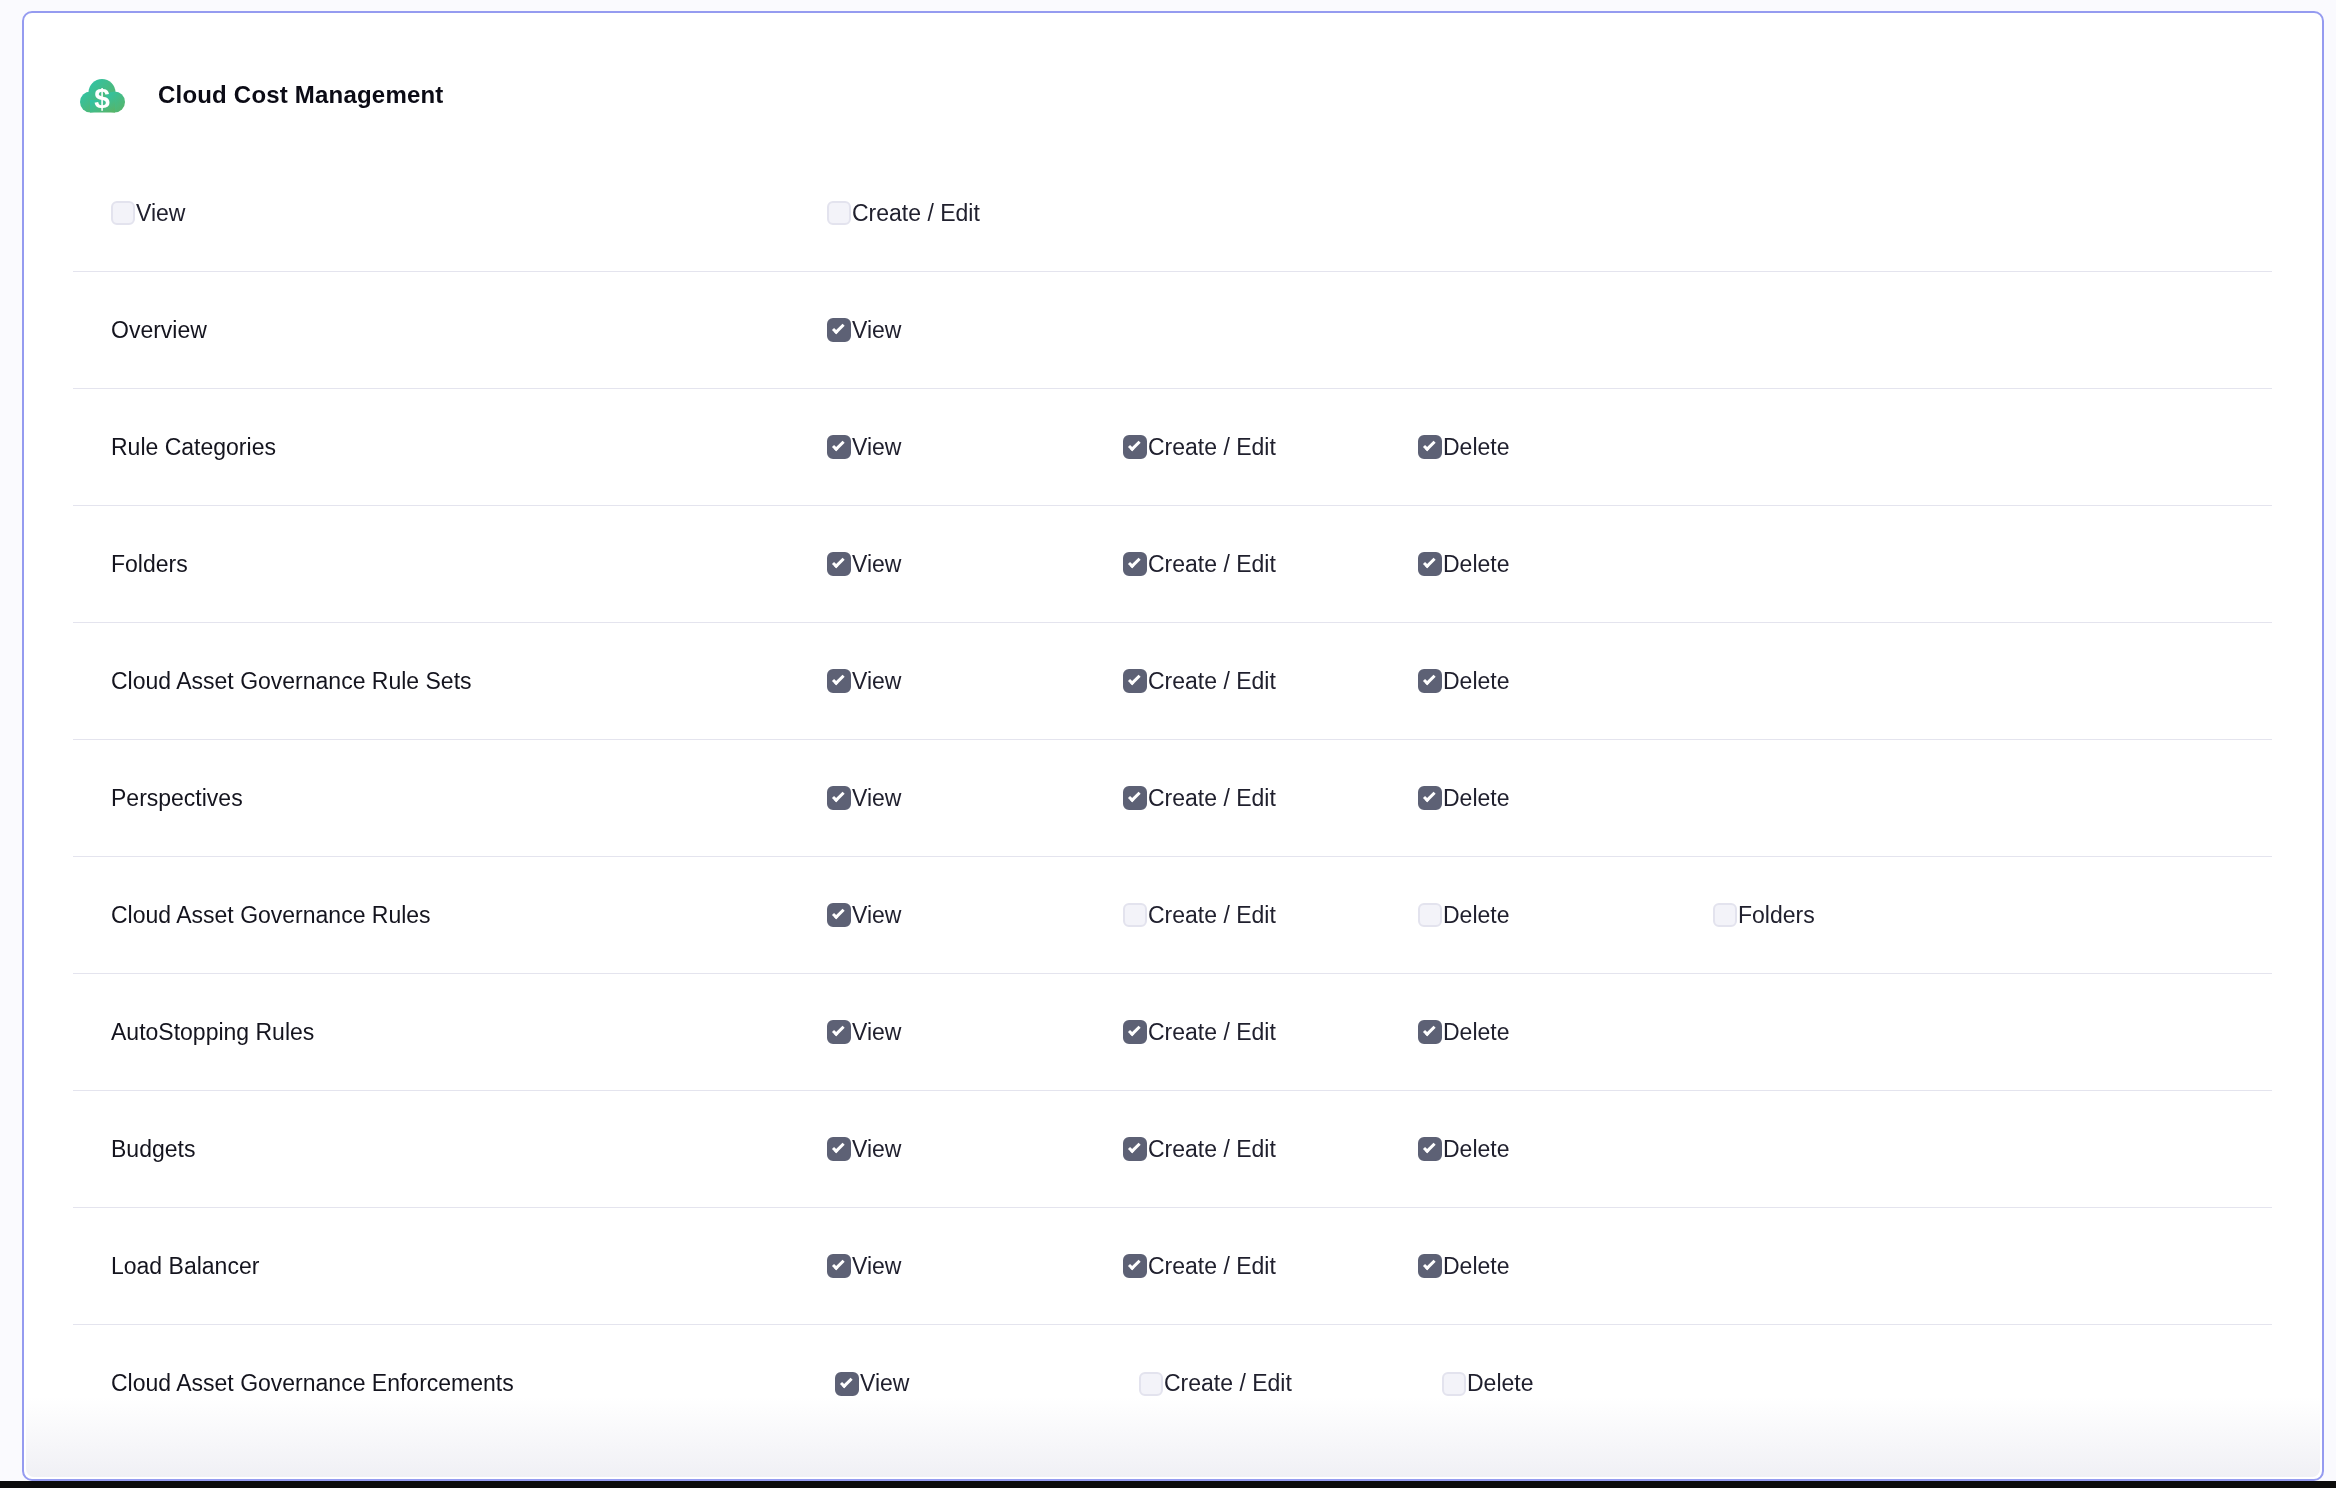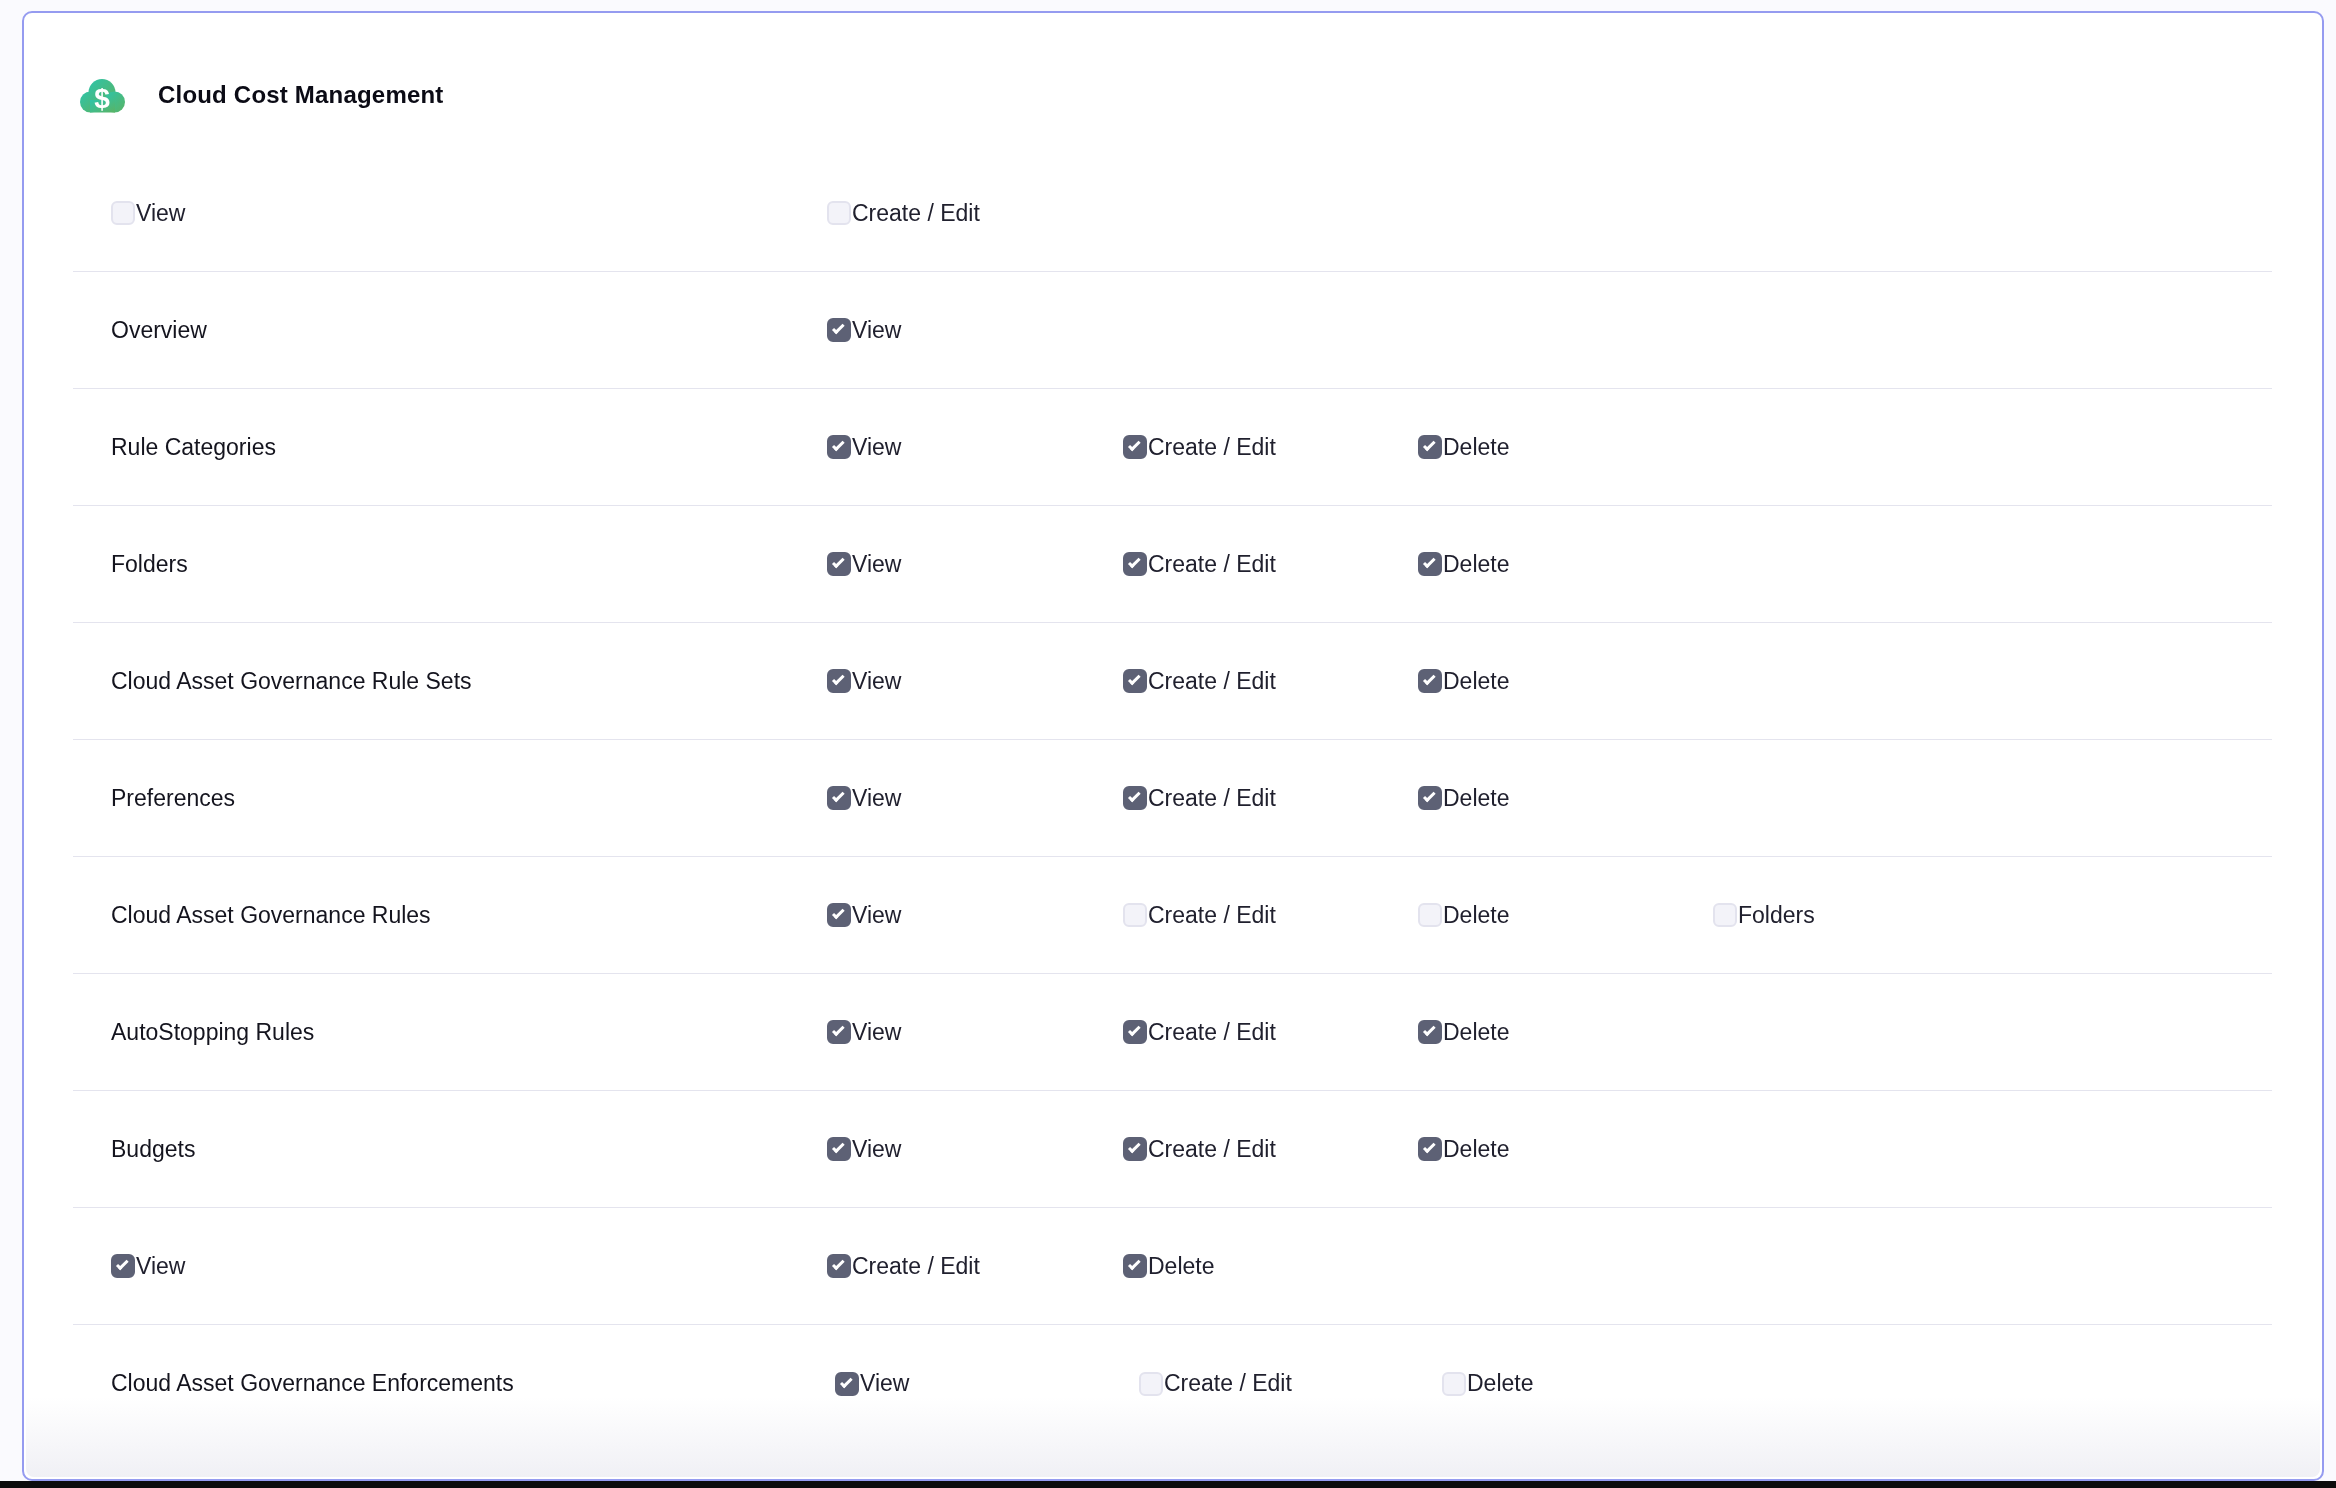--- a/index.html
+++ b/index.html
@@ -175,21 +175,21 @@
     <span class="perm-label">Create / Edit</span>
   </label>
         <label class="perm">
     <span class="checkbox checked">
       <span class="check"></span>
     </span>
     <span class="perm-label">Delete</span>
   </label>
       </div>
       <div class="row">
-    <div class="row-label">Preferences</div>
+    <div class="row-label">Perspectives</div>
   <label class="perm">
     <span class="checkbox checked">
       <span class="check"></span>
     </span>
     <span class="perm-label">View</span>
   </label>
         <label class="perm">
     <span class="checkbox checked">
       <span class="check"></span>
     </span>
@@ -265,20 +265,21 @@
     <span class="perm-label">Create / Edit</span>
   </label>
         <label class="perm">
     <span class="checkbox checked">
       <span class="check"></span>
     </span>
     <span class="perm-label">Delete</span>
   </label>
       </div>
       <div class="row">
+    <div class="row-label">Load Balancer</div>
   <label class="perm">
     <span class="checkbox checked">
       <span class="check"></span>
     </span>
     <span class="perm-label">View</span>
   </label>
         <label class="perm">
     <span class="checkbox checked">
       <span class="check"></span>
     </span>

